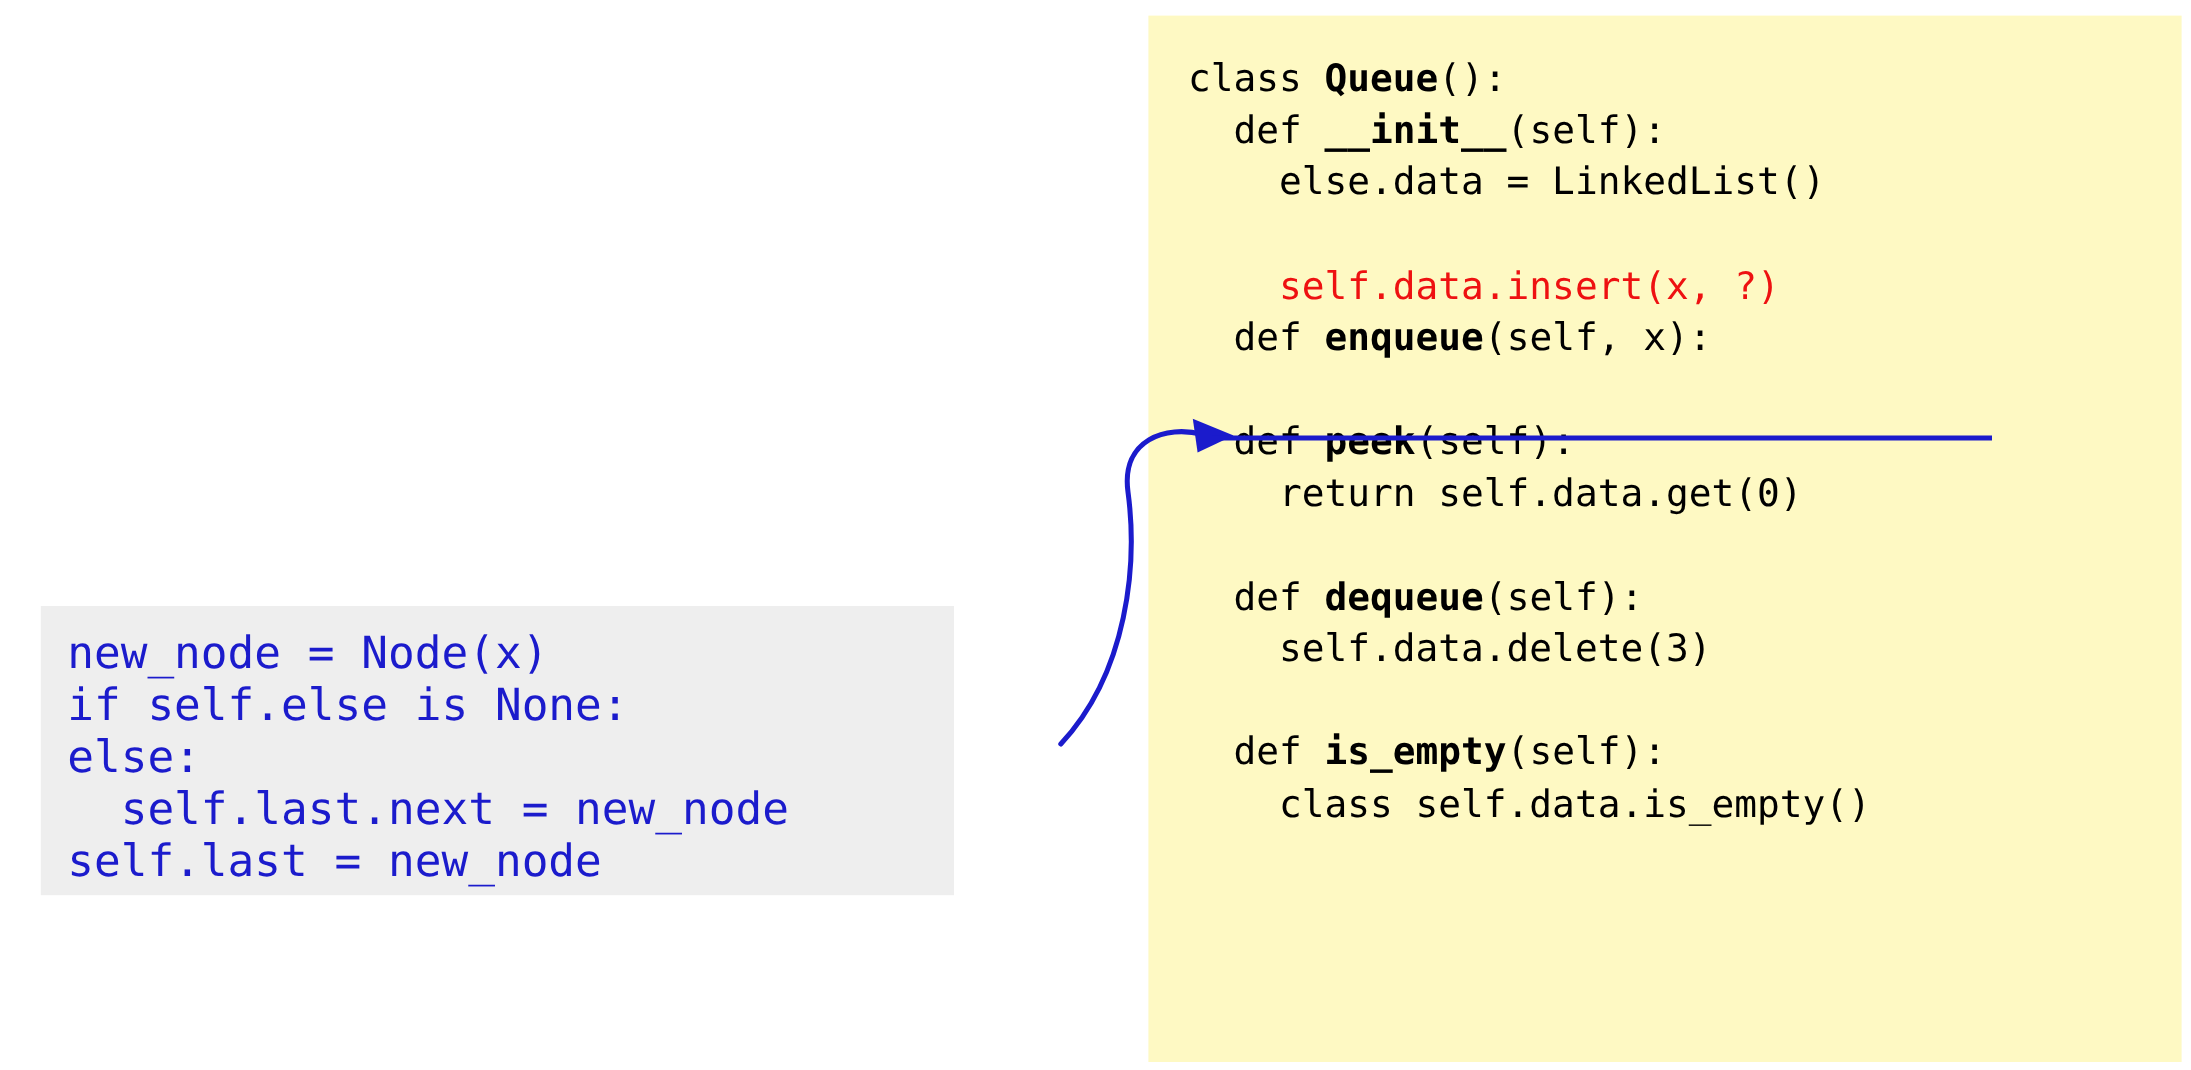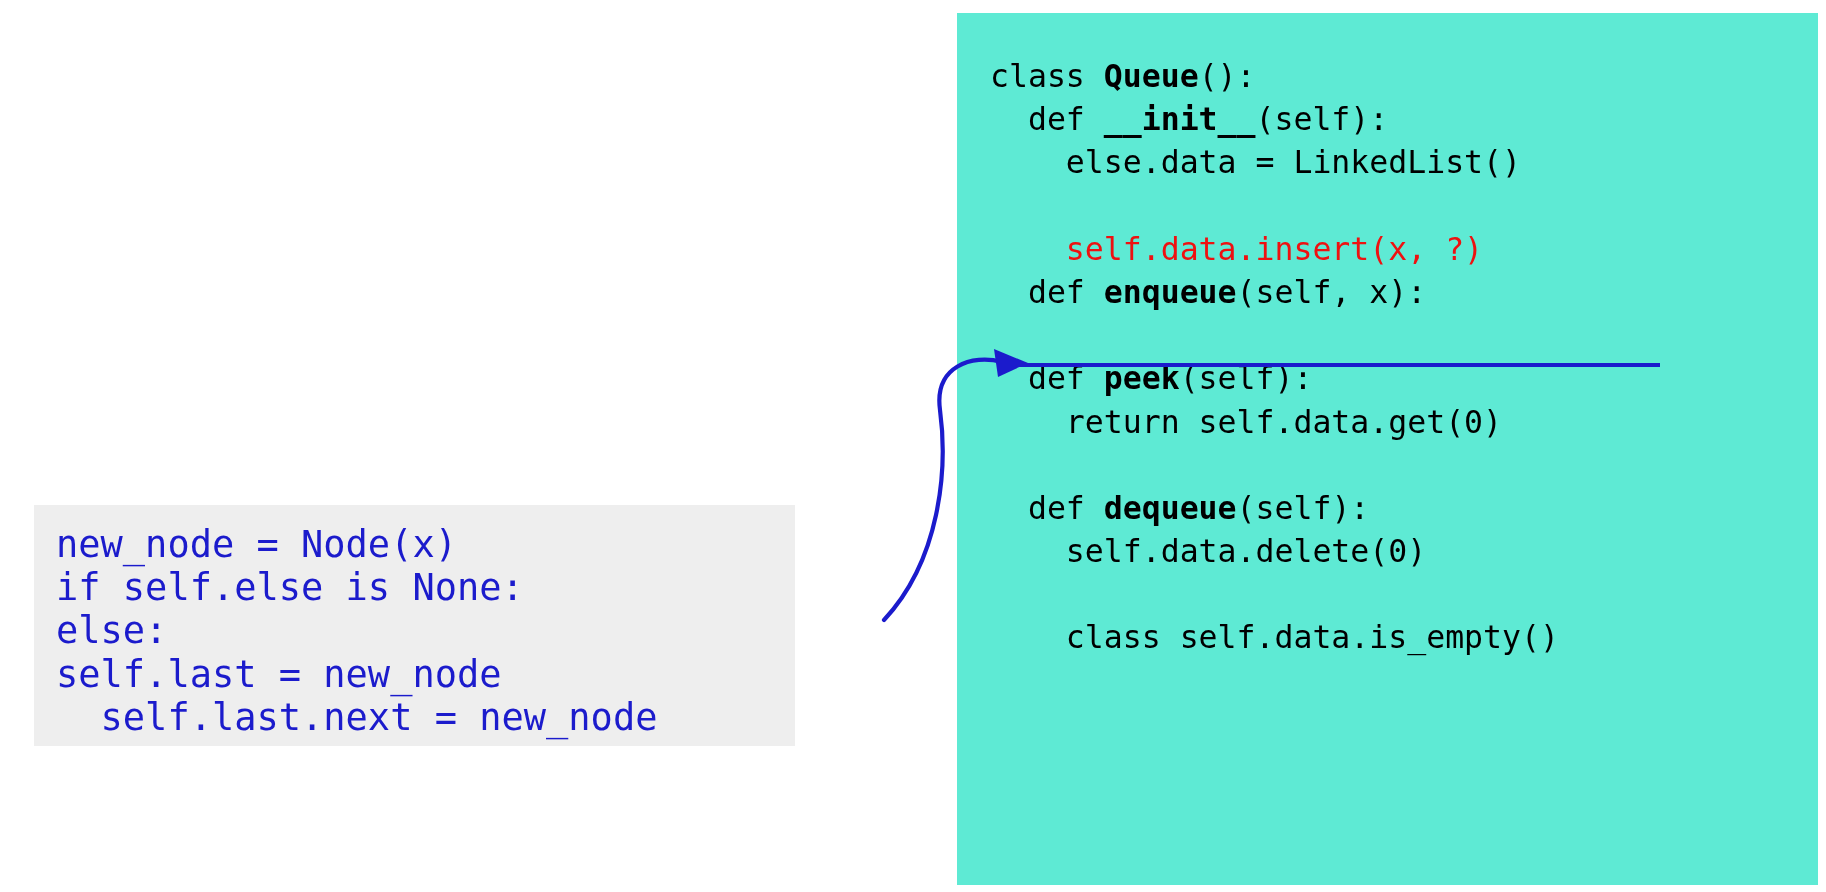--- a/index.html
+++ b/index.html
@@ -15,23 +15,23 @@
     font-family: "DejaVu Sans Mono", monospace;
   }
 
   
   #queue-panel {
     position: absolute;
     left: 957px;
     top: 13px;
     width: 861px;
     height: 872px;
-    background: #5eead4;
+    background: #fef9c3;
     box-sizing: border-box;
-    padding: 42px 0 0 33px;
+    padding: 32px 0 0 33px;
   }
   #queue-panel .code-line {
     font-family: "DejaVu Sans Mono", monospace;
     font-size: 31.5px;
     line-height: 43.2px;
     color: #000000;
     white-space: pre;
     letter-spacing: 0px;
     height: 43.2px;
   }
@@ -84,31 +84,32 @@
     <div class="code-line"><span>  def </span><b>__init__</b><span>(self):</span></div>
     <div class="code-line"><span>    else.data = LinkedList()</span></div>
     <div class="code-line blank">&nbsp;</div>
     <div class="code-line struck"><span>    self.data.insert(x, ?)</span></div>
     <div class="code-line"><span>  def </span><b>enqueue</b><span>(self, x):</span></div>
     <div class="code-line blank">&nbsp;</div>
     <div class="code-line"><span>  def </span><b>peek</b><span>(self):</span></div>
     <div class="code-line"><span>    return self.data.get(0)</span></div>
     <div class="code-line blank">&nbsp;</div>
     <div class="code-line"><span>  def </span><b>dequeue</b><span>(self):</span></div>
-    <div class="code-line"><span>    self.data.delete(0)</span></div>
+    <div class="code-line"><span>    self.data.delete(3)</span></div>
     <div class="code-line blank">&nbsp;</div>
+    <div class="code-line"><span>  def </span><b>is_empty</b><span>(self):</span></div>
     <div class="code-line"><span>    class self.data.is_empty()</span></div>
   </div>
 
 <div id="snippet-panel">
     <div class="code-line">new_node = Node(x)</div>
     <div class="code-line">if self.else is None:</div>
     <div class="code-line">else:</div>
+    <div class="code-line">  self.last.next = new_node</div>
     <div class="code-line">self.last = new_node</div>
-    <div class="code-line">  self.last.next = new_node</div>
   </div>
 
 <svg id="arrow-layer" viewBox="0 0 1826 892" width="1826" height="892" xmlns="http://www.w3.org/2000/svg">
 
   <path d="M 884 620
            C 940 560, 948 470, 940 410
            C 934 366, 972 354, 1002 362" fill="none" stroke="#1b1bcc" stroke-width="4.2" stroke-linecap="round"></path>
 
   <polygon points="1028,363 994,349 998,377" fill="#1b1bcc"></polygon>
 

